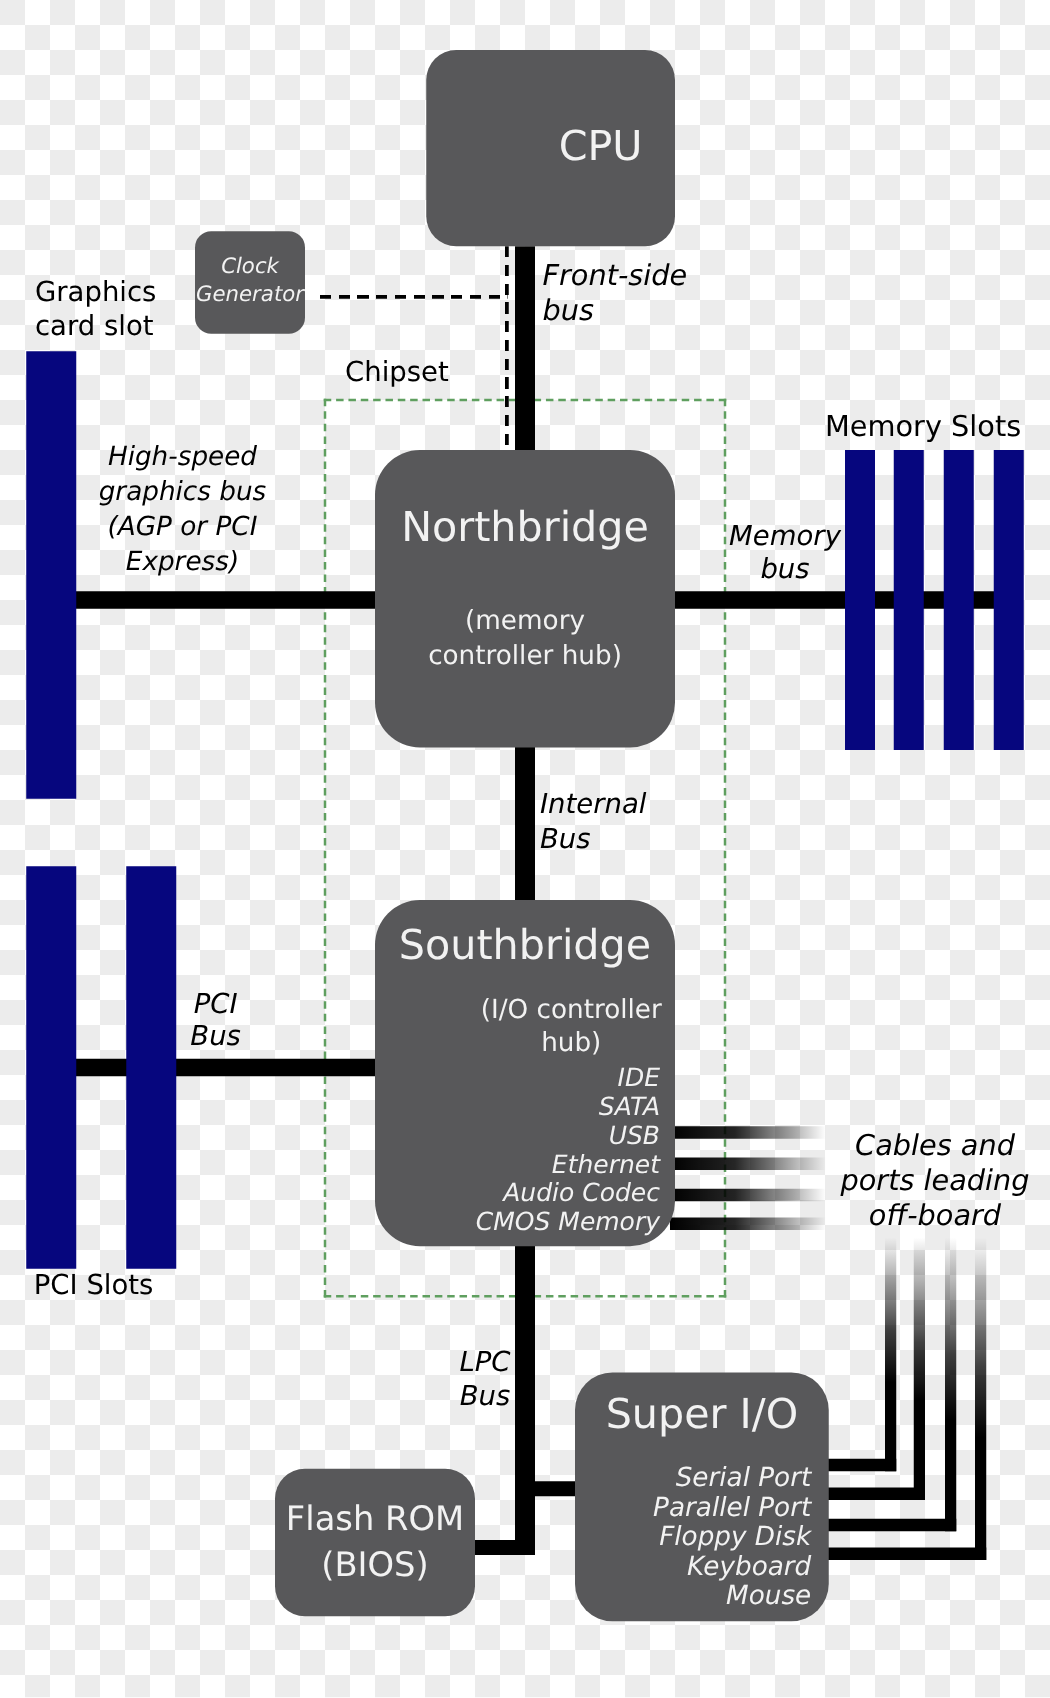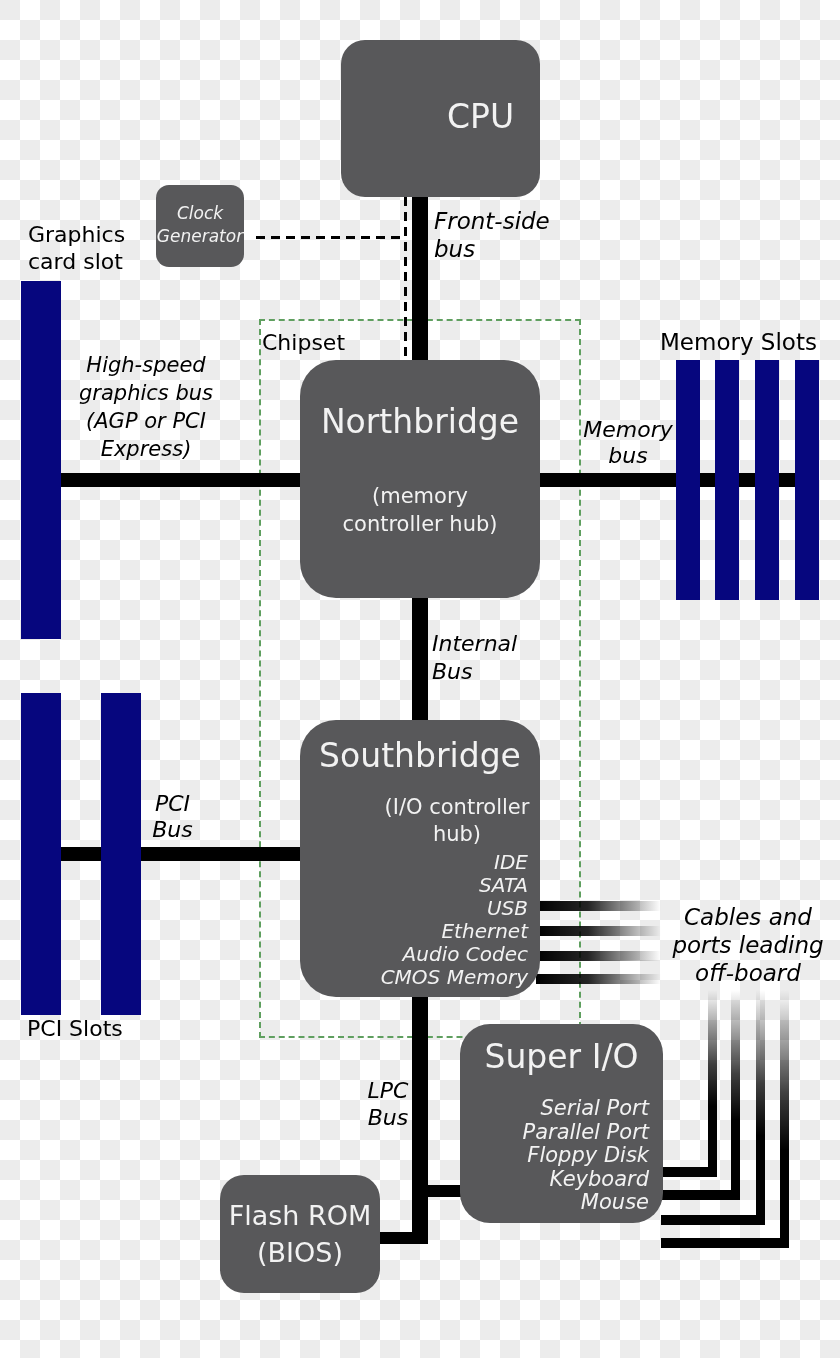--- a/index.html
+++ b/index.html
@@ -96,32 +96,32 @@
     <div class="box-title" style="top:42px; font-size:33px;">Northbridge</div>
     <div class="box-title" style="top:122px; font-size:21px; line-height:28px;">(memory<br>controller hub)</div>
   </div>
 
   <div class="box" style="left:300px; top:720px; width:240px; height:277px; border-radius:36px;">
     <div class="box-title" style="top:16px; font-size:33px;">Southbridge</div>
     <div class="box-title" style="top:74px; font-size:21px; line-height:27px;padding-left:37px;">(I/O controller<br>hub)</div>
     <div class="ports" style="right:12px; top:131px; font-size:20px; line-height:23px;">IDE<br>SATA<br>USB<br>Ethernet<br>Audio Codec<br>CMOS Memory</div>
   </div>
 
-  <div class="box" style="left:460px; top:1024px; width:203px; height:199px; border-radius:30px;">
+  <div class="box" style="left:460px; top:1098px; width:203px; height:199px; border-radius:30px;">
     <div class="box-title" style="top:13px; font-size:33px;">Super I/O</div>
     <div class="ports" style="right:14px; top:73px; font-size:21px; line-height:23.5px;">Serial Port<br>Parallel Port<br>Floppy Disk<br>Keyboard<br>Mouse</div>
   </div>
 
   <div class="box" style="left:220px; top:1175px; width:160px; height:118px; border-radius:24px;">
     <div class="box-title" style="top:22px; font-size:27px; line-height:37px;">Flash ROM<br>(BIOS)</div>
   </div>
 
   <div class="lbl" style="left:28px; top:221px; font-size:22px; line-height:27px;">Graphics<br>card slot</div>
 
-  <div class="lbl" style="left:262px; top:286px; font-size:22px;margin-top:44px;">Chipset</div>
+  <div class="lbl" style="left:276px; top:286px; font-size:22px;">Chipset</div>
 
   <div class="lbl italic" style="left:434px; top:207px; font-size:23px; line-height:28px;">Front-side<br>bus</div>
 
   <div class="lbl italic center" style="left:60px; top:351px; width:172px; font-size:21px; line-height:28px;">High-speed<br>graphics bus<br>(AGP or PCI<br>Express)</div>
 
   <div class="lbl" style="left:660px; top:329px; font-size:23px;">Memory Slots</div>
 
   <div class="lbl italic center" style="left:568px; top:417px; width:120px; font-size:22px; line-height:26px;">Memory<br>bus</div>
 
   <div class="lbl italic" style="left:432px; top:630px; font-size:22px; line-height:28px;">Internal<br>Bus</div>

